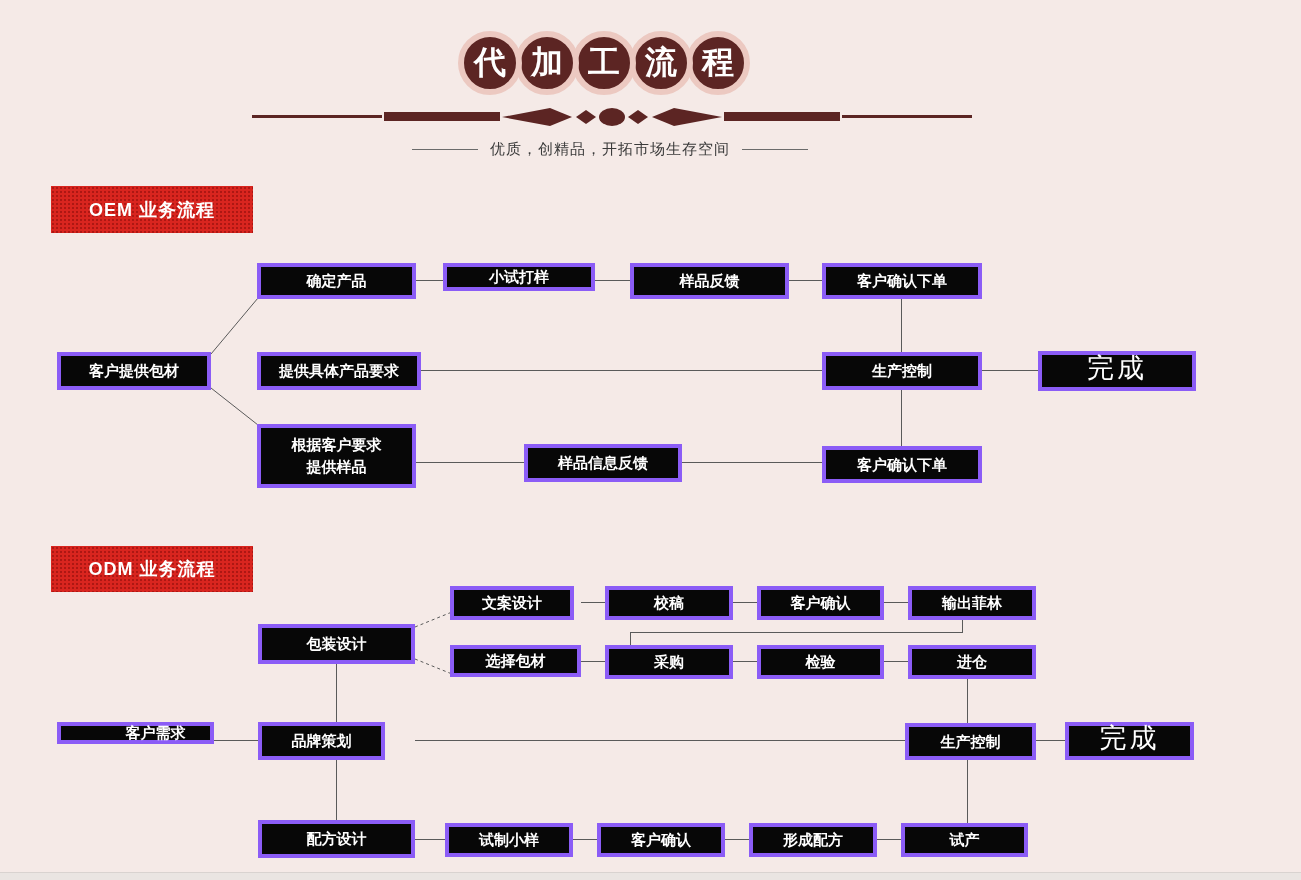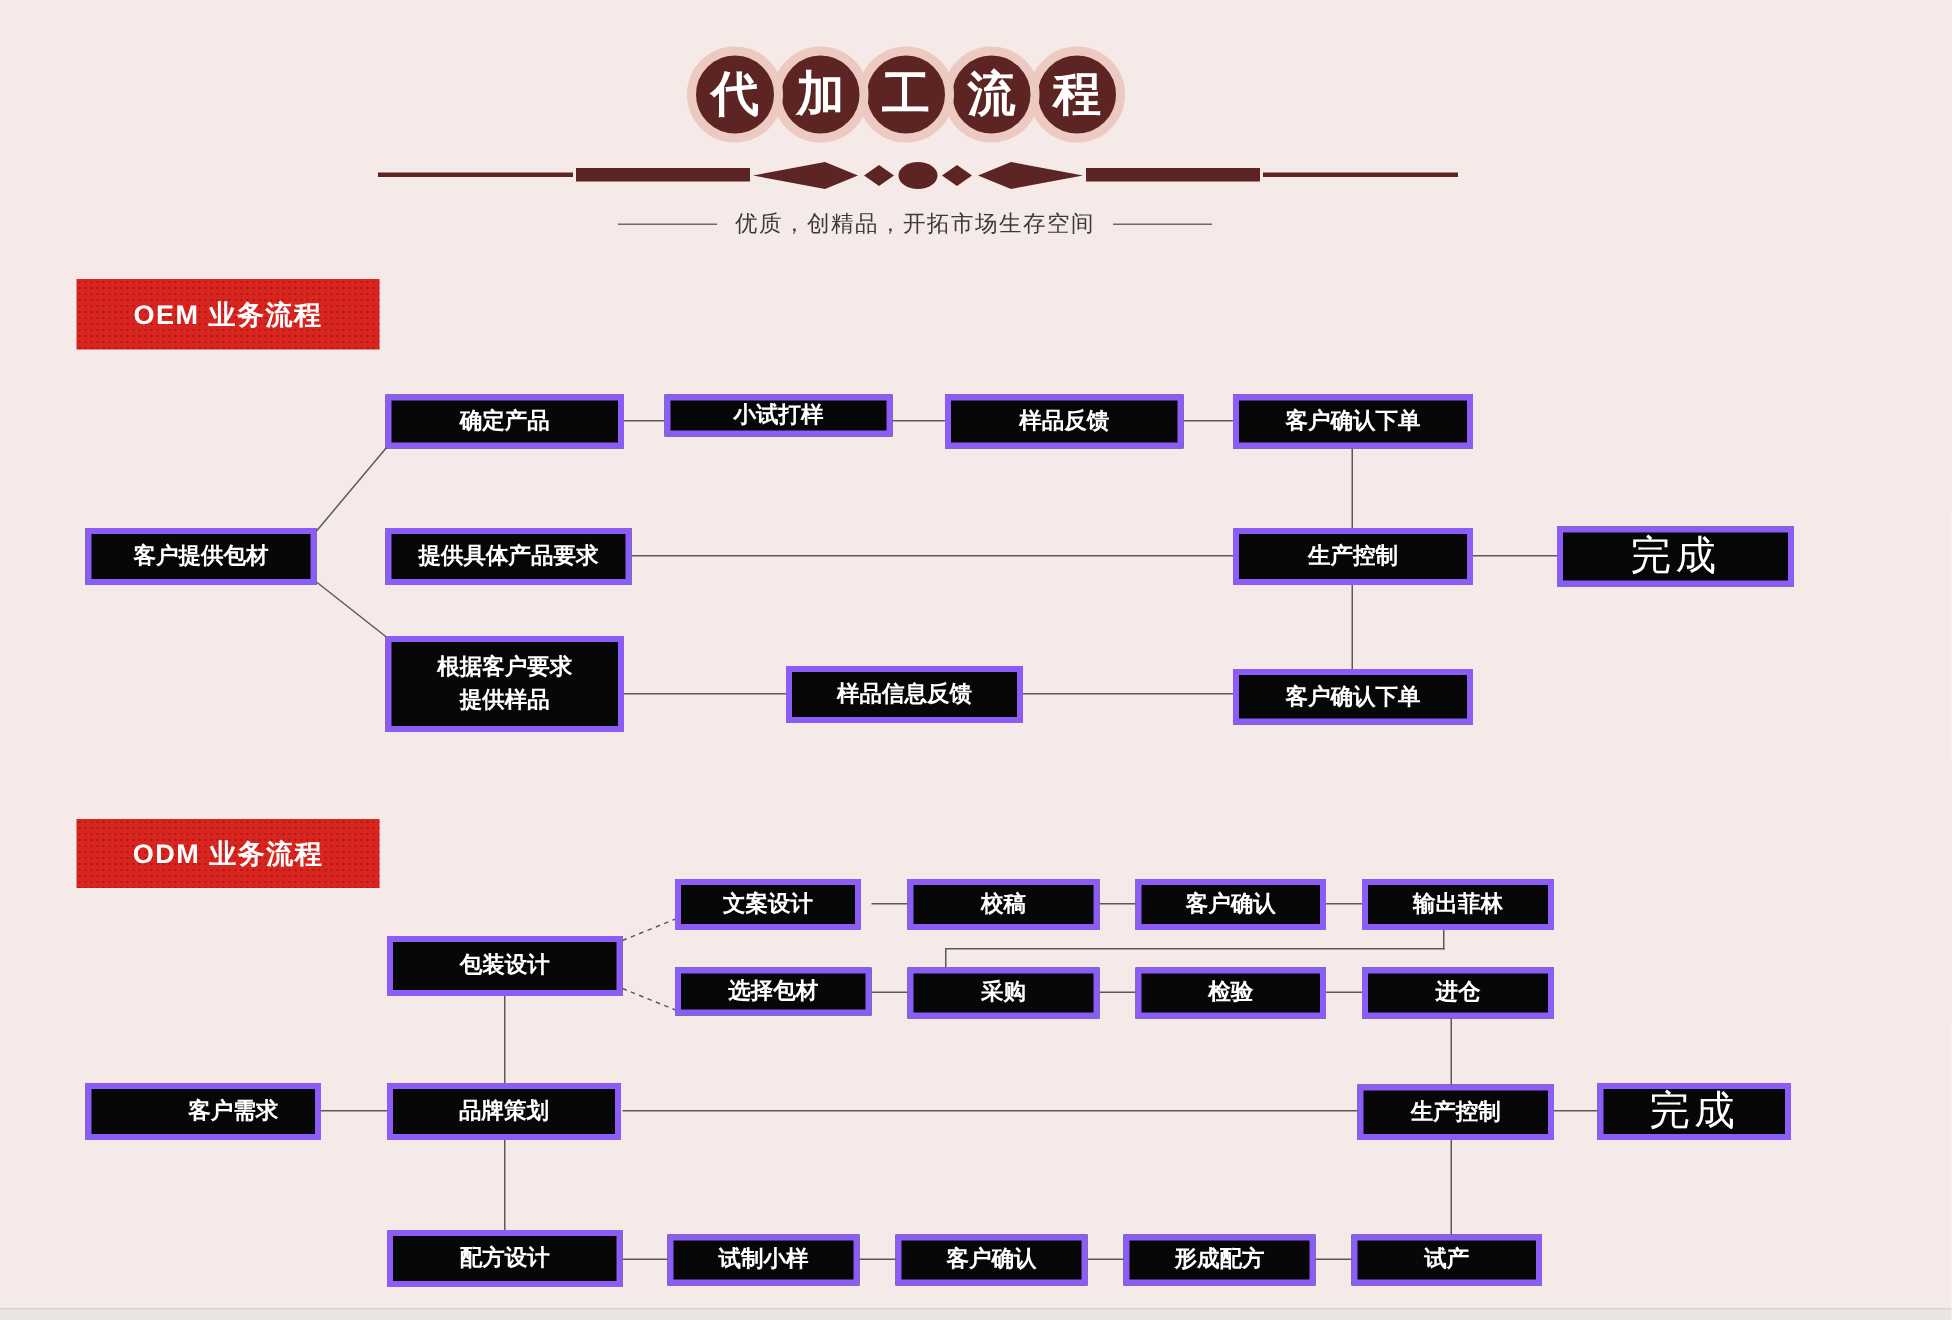--- a/index.html
+++ b/index.html
@@ -22,21 +22,21 @@
 
   .section-header{position:absolute;color:#fff;font-size:18px;font-weight:bold;
       display:flex;align-items:center;justify-content:center;z-index:2;letter-spacing:1px;
       background-color:#d9251f;
       background-image:radial-gradient(rgba(130,10,8,.5) 1px, transparent 1px);
       background-size:4px 4px;}
 
   .node{position:absolute;background:#070707;color:#fff;display:flex;flex-direction:column;
       align-items:center;justify-content:center;font-size:15px;font-weight:bold;
       border:4px solid #8b5cf6;box-sizing:border-box;z-index:2;text-align:center;line-height:1.45;}
-  .node.big{font-size:27px;font-weight:400;font-family:Liberation Sans, sans-serif;letter-spacing:3px;}
+  .node.big{font-size:27px;font-weight:400;font-family:Liberation Mono, monospace;letter-spacing:3px;}
 
   .hline{position:absolute;height:1px;background:#5a5a5a;z-index:1;}
   .vline{position:absolute;width:1px;background:#5a5a5a;z-index:1;}
   .svg-overlay{position:absolute;left:0;top:0;z-index:1;}
 
   .bottom-strip{position:absolute;left:0;top:872px;width:1301px;height:8px;background:#eae5e2;border-top:1px solid #d9d3d0;box-sizing:border-box;}
 </style>
 </head>
 <body>
 
@@ -101,22 +101,22 @@
 
   <div class="node" style="left:450px;top:586px;width:124px;height:34px;">文案设计</div>
   <div class="node" style="left:605px;top:586px;width:128px;height:34px;">校稿</div>
   <div class="node" style="left:757px;top:586px;width:127px;height:34px;">客户确认</div>
   <div class="node" style="left:908px;top:586px;width:128px;height:34px;text-align:center;">输出菲林</div>
   <div class="node" style="left:450px;top:645px;width:131px;height:32px;">选择包材</div>
   <div class="node" style="left:605px;top:645px;width:128px;height:34px;">采购</div>
   <div class="node" style="left:757px;top:645px;width:127px;height:34px;">检验</div>
   <div class="node" style="left:908px;top:645px;width:128px;height:34px;">进仓</div>
   <div class="node" style="left:258px;top:624px;width:157px;height:40px;">包装设计</div>
-  <div class="node" style="left:57px;top:722px;width:157px;height:38px;padding-left:40px;">客户需求</div>
-  <div class="node" style="left:258px;top:722px;width:156px;height:38px;">品牌策划</div>
+  <div class="node" style="left:57px;top:722px;width:157px;height:22px;padding-left:40px;">客户需求</div>
+  <div class="node" style="left:258px;top:722px;width:127px;height:38px;">品牌策划</div>
   <div class="node" style="left:905px;top:723px;width:131px;height:37px;">生产控制</div>
   <div class="node big" style="left:1065px;top:722px;width:129px;height:38px;">完成</div>
   <div class="node" style="left:258px;top:820px;width:157px;height:38px;">配方设计</div>
   <div class="node" style="left:445px;top:823px;width:128px;height:34px;">试制小样</div>
   <div class="node" style="left:597px;top:823px;width:128px;height:34px;">客户确认</div>
   <div class="node" style="left:749px;top:823px;width:128px;height:34px;">形成配方</div>
   <div class="node" style="left:901px;top:823px;width:127px;height:34px;">试产</div>
 
   <div class="hline" style="left:581px;top:602px;width:24px;"></div>
   <div class="hline" style="left:733px;top:602px;width:24px;"></div>

